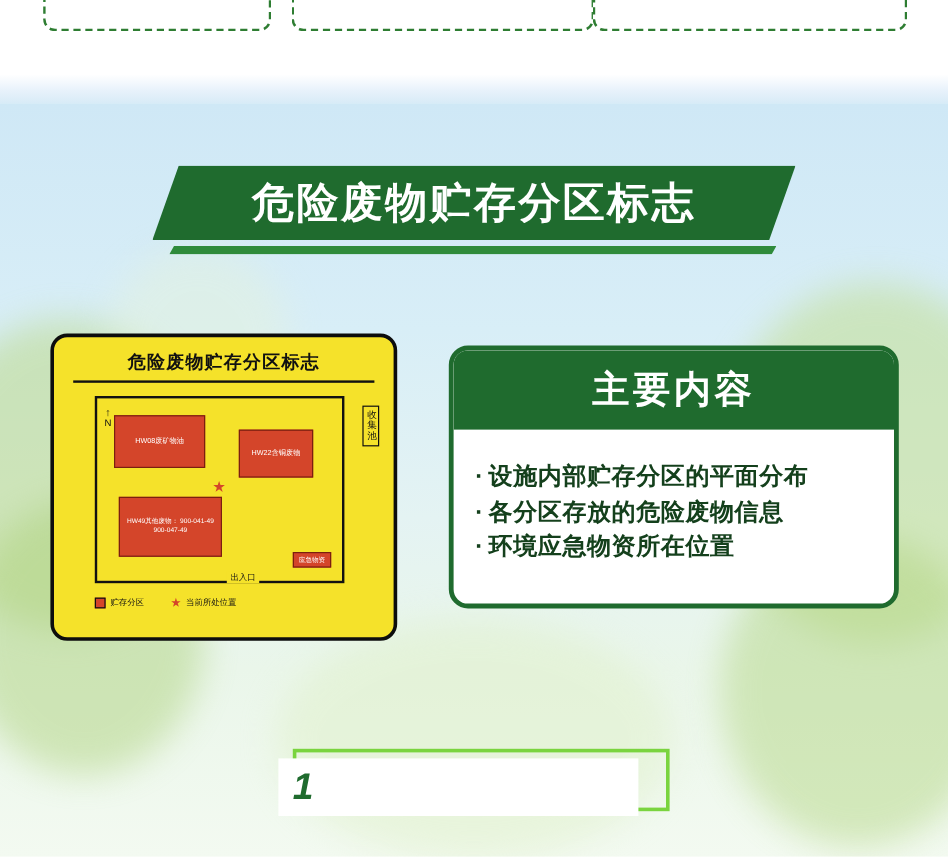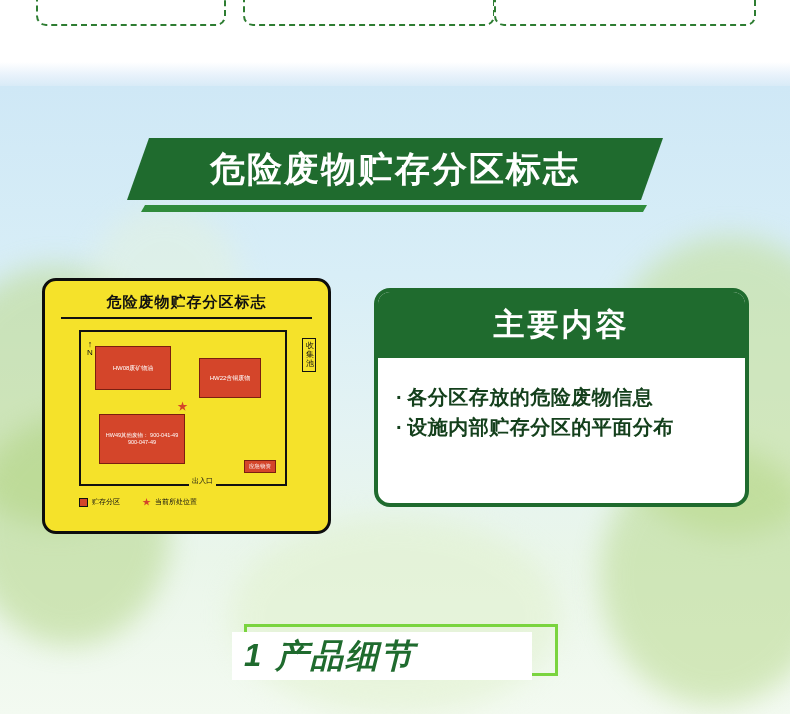--- a/index.html
+++ b/index.html
@@ -380,26 +380,26 @@
         </div>
       </div>
     </div>
   </div>
 
   <div class="content-card">
     <div class="content-head">
       <span>主要内容</span>
     </div>
     <ul class="content-list">
+      <li>设施内部贮存分区的平面分布</li>
       <li>各分区存放的危险废物信息</li>
-      <li>设施内部贮存分区的平面分布</li>
+      <li>环境应急物资所在位置</li>
     </ul>
   </div>
 
   <div class="section-title">
     <div class="st-frame"></div>
     <div class="st-inner">
       <span class="st-num">1</span>
-      <span class="st-text">产品细节</span>
     </div>
   </div>
 
 </div>
 
 </body></html>

